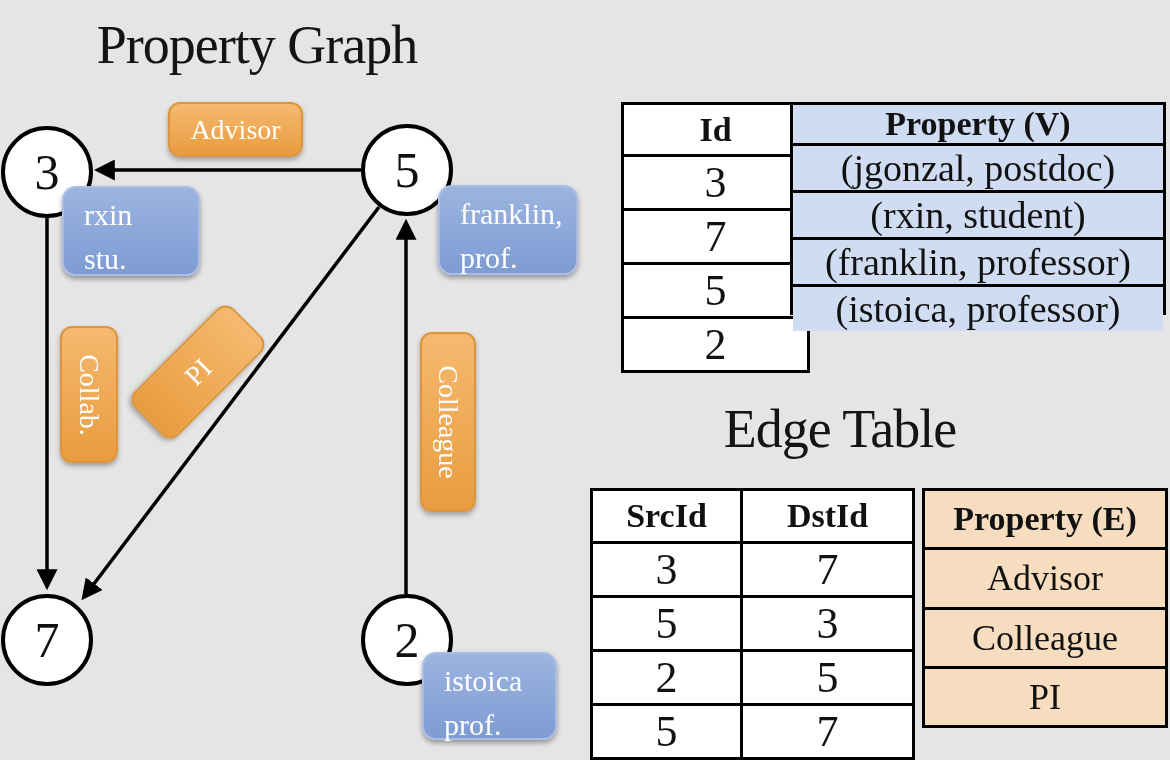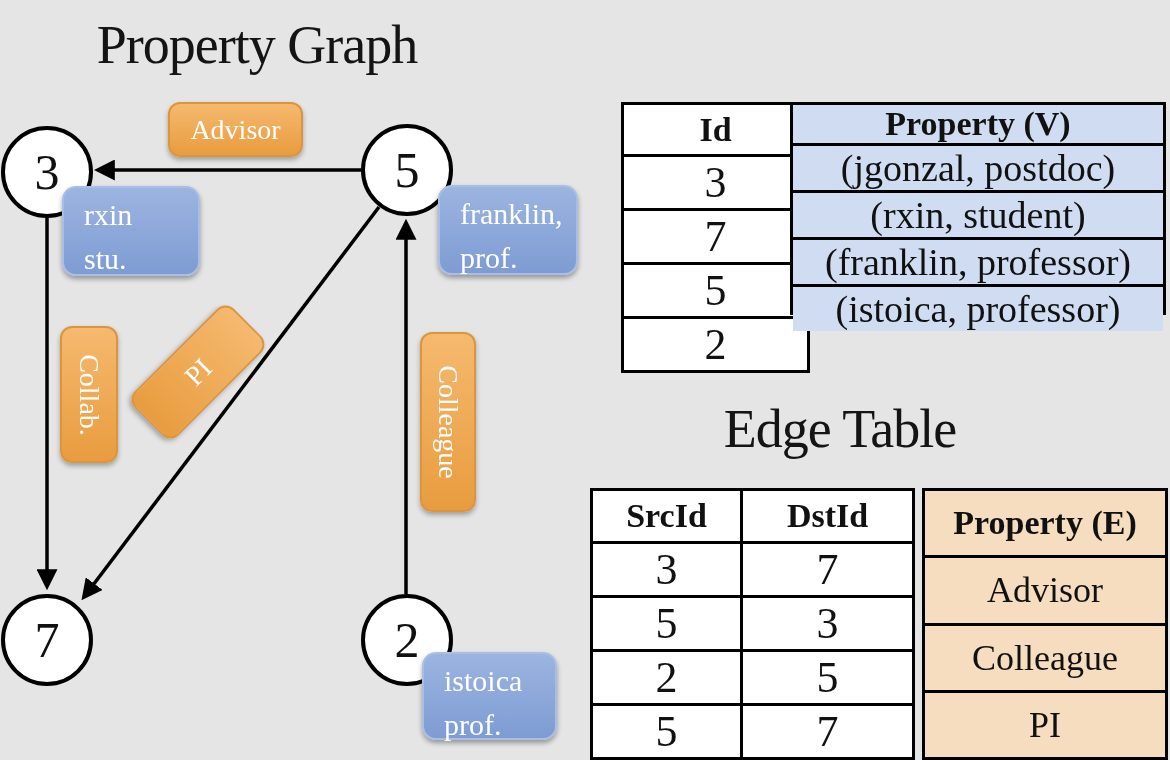--- a/index.html
+++ b/index.html
@@ -166,21 +166,21 @@
     <div class="trow">
       <div class="cell num" style="flex:0 0 147px;">2</div>
       <div class="cell num div">5</div>
     </div>
     <div class="trow">
       <div class="cell num" style="flex:0 0 147px;">5</div>
       <div class="cell num div">7</div>
     </div>
   </div>
 
-  <div class="subtable" style="left:922px; top:488px; width:246px; height:272px;">
+  <div class="subtable" style="left:922px; top:488px; width:246px; height:240px;">
     <div class="trow">
       <div class="cell head bg-e">Property (E)</div>
     </div>
     <div class="trow">
       <div class="cell edgeprop bg-e">Advisor</div>
     </div>
     <div class="trow">
       <div class="cell edgeprop bg-e">Colleague</div>
     </div>
     <div class="trow">

